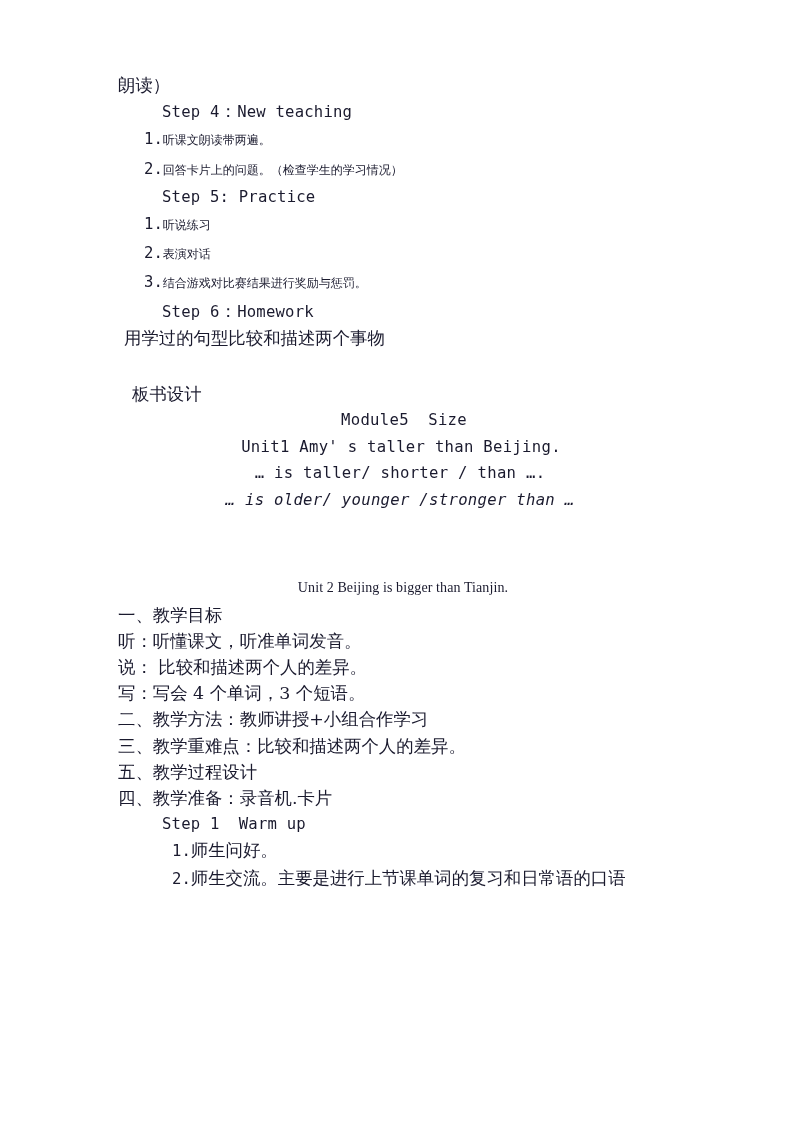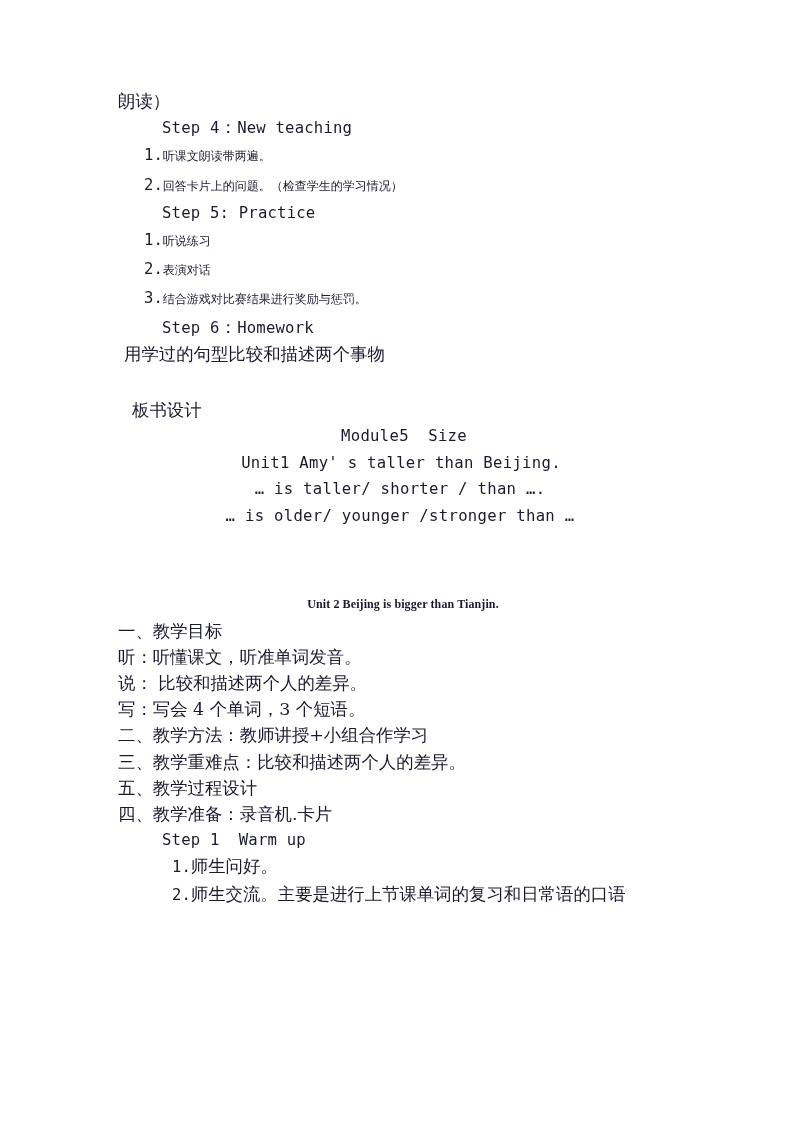--- a/index.html
+++ b/index.html
@@ -20,21 +20,21 @@
     position: relative;
     width: 794px;
     height: 1123px;
     box-sizing: border-box;
     padding: 0;
     background: #ffffff;
   }
   .content {
     position: absolute;
     left: 118px;
-    top: 88px;
+    top: 72px;
     width: 564px;
   }
   .cjk {
     font-family: Liberation Mono, monospace;
     font-size: 12px;
   }
 
   
   .para-justify {
     text-align: justify;
@@ -90,27 +90,27 @@
     text-align: center;
     font-family: "DejaVu Sans Mono", "Liberation Mono", monospace;
     font-size: 15.6px;
     line-height: 26.6px;
     letter-spacing: 0.3px;
     white-space: pre;
   }
   .board-center.l1 { padding-left: 8px; }
   .board-center.l2 { padding-left: 2px; }
   .board-center.l3 { padding-left: 0px; }
-  .board-center.l4 { padding-left: 0px; }
+  .board-center.l4 { padding-left: 0px; font-style: italic; }
 
   .unit-heading {
     text-align: center;
     font-family: "Liberation Serif", "DejaVu Serif", serif;
-    font-weight: bold;
-    font-size: 12px;
+    font-weight: normal;
+    font-size: 14px;
     line-height: 28px;
     letter-spacing: 0.1px;
     padding-left: 6px;
   }
 
   .sub-num {
     padding-left: 54px;
     font-size: 17.4px;
     line-height: 26.2px;
     white-space: pre-wrap;

